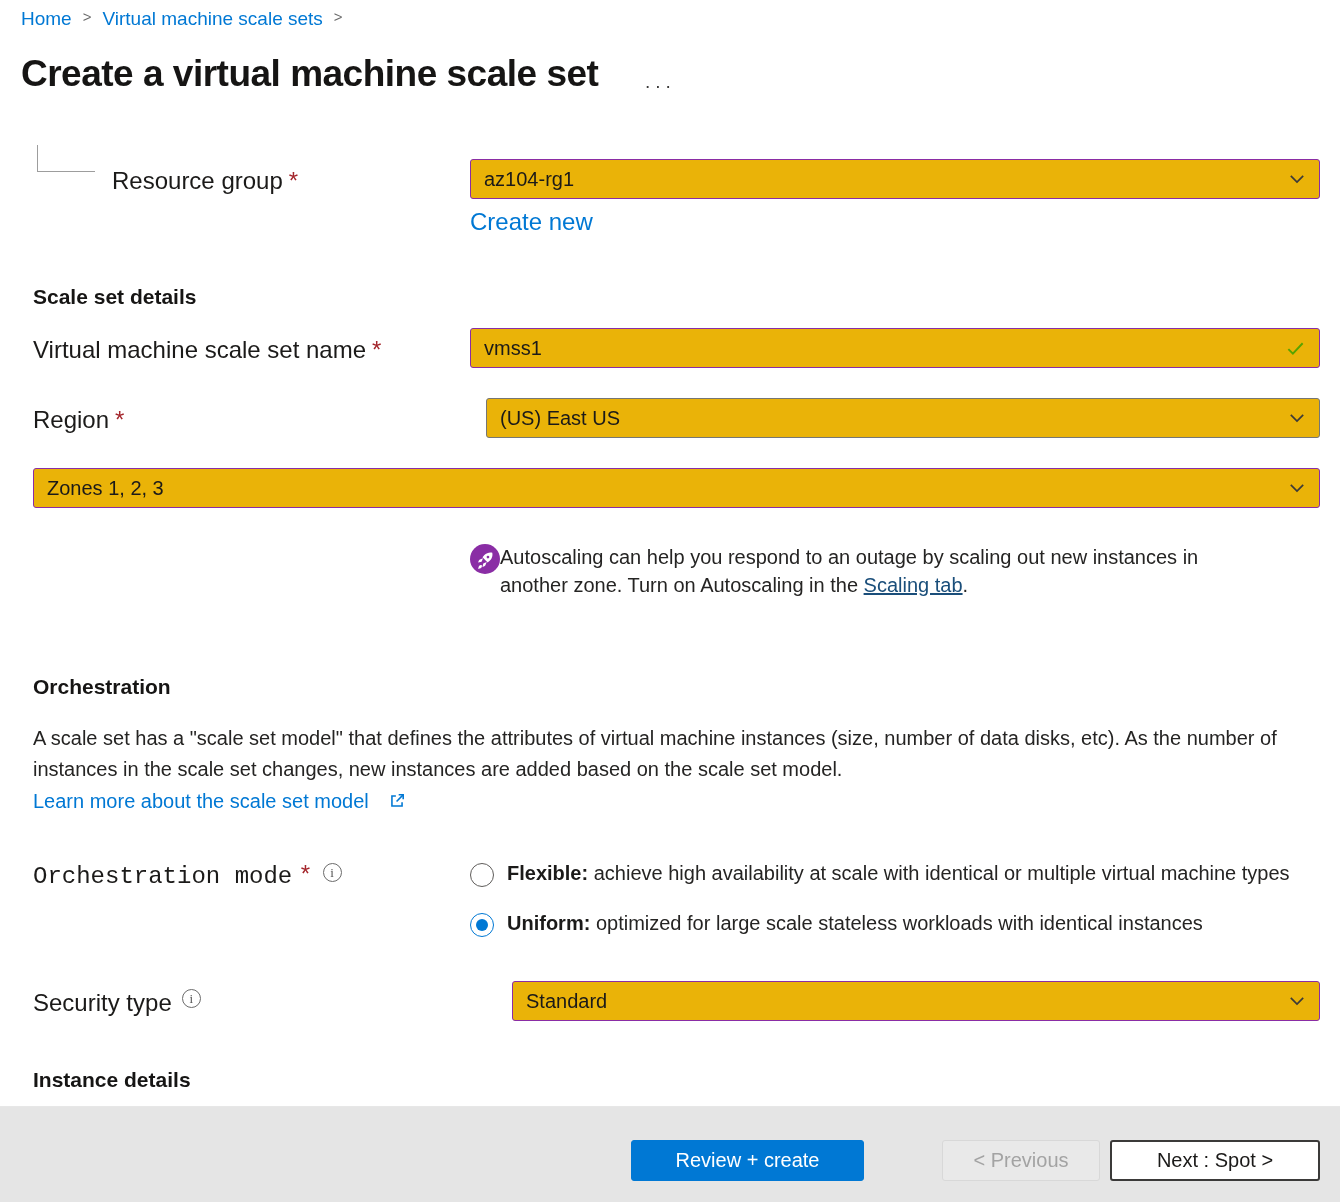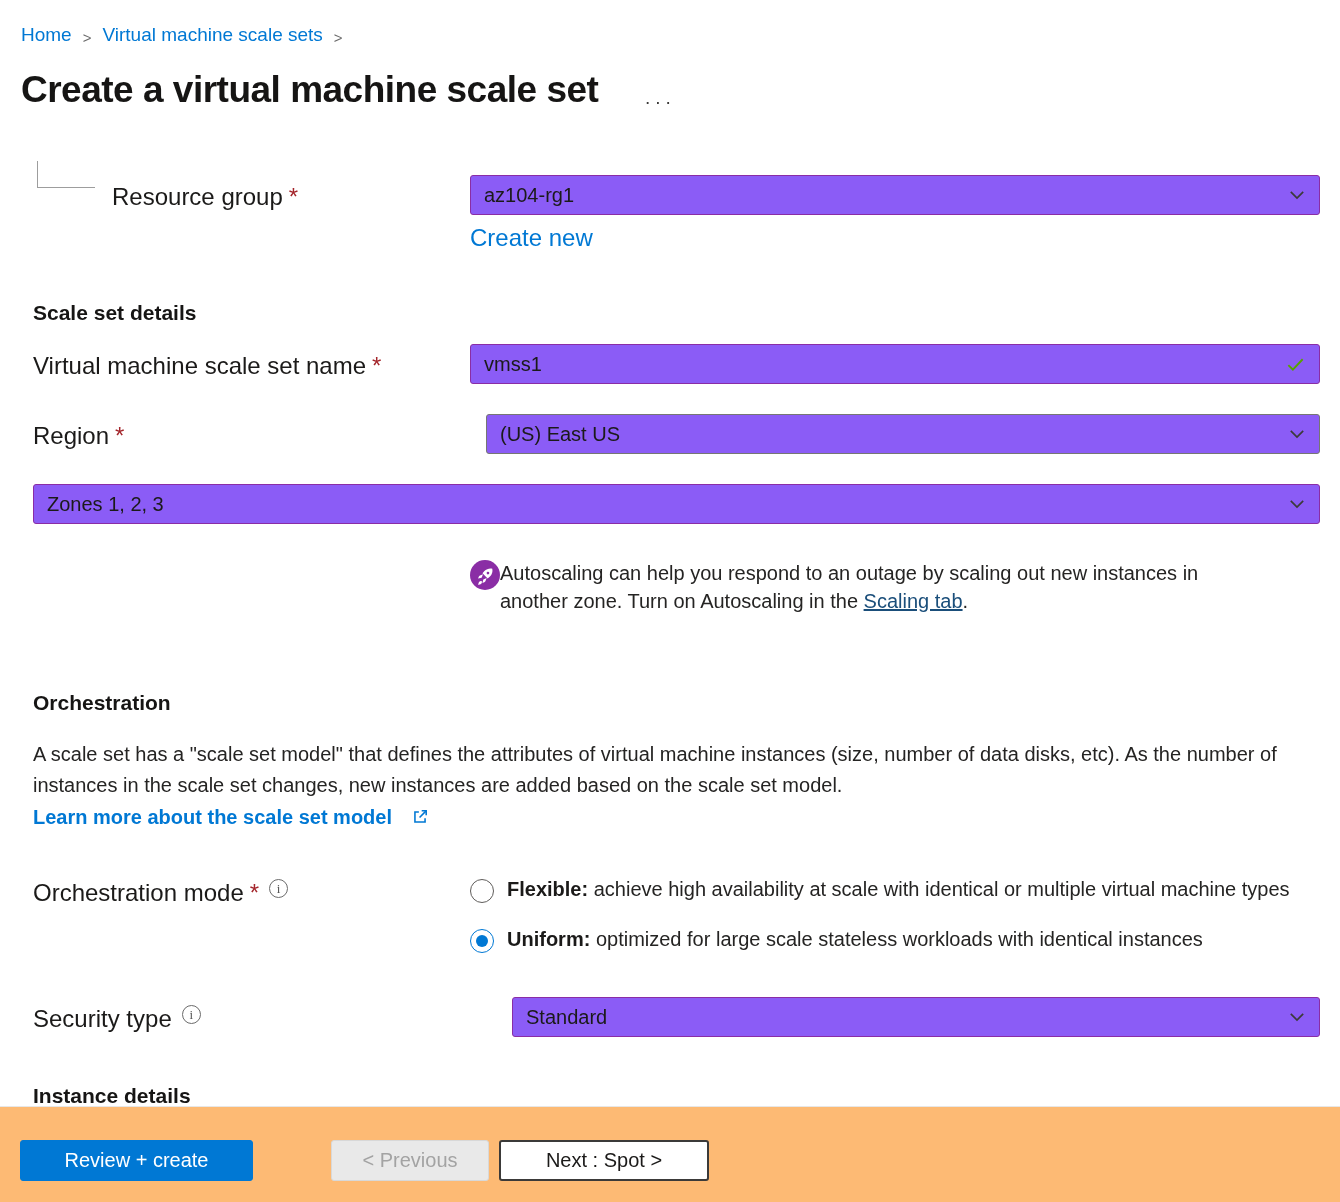--- a/index.html
+++ b/index.html
@@ -8,21 +8,21 @@
     width:1340px; height:1202px; overflow:hidden;
     font-family:"Liberation Sans", sans-serif;
     color:#252423;
   }
   .page { position:relative; width:1340px; height:1202px; }
 
   
   .scroll-area { height:1107px; overflow:hidden; border-bottom:1px solid #e7e7e7; }
 
   
-  .breadcrumb { padding-top:24px; margin-left:21px; font-size:19px; display:flex; align-items:flex-end; }
+  .breadcrumb { padding-top:8px; margin-left:21px; font-size:19px; display:flex; align-items:flex-start; }
   .breadcrumb a { color:#0078d4; text-decoration:none; cursor:pointer; }
   .breadcrumb .sep { color:#6b6b6b; margin:0 11px; font-size:15px; }
   .breadcrumb .sep::after { content:">"; }
 
   
   .title-row { margin:23px 0 0 21px; display:flex; align-items:flex-end; gap:46px; }
   .page-title { font-size:37px; line-height:42px; font-weight:700; color:#161514; margin:0; letter-spacing:-0.5px; }
   .more-dots { font-size:19px; color:#3b3a39; letter-spacing:4px; cursor:pointer; line-height:19px; padding-top:8px; }
 
   
@@ -33,21 +33,21 @@
 
   .info-icon {
     width:19px; height:19px; border:1px solid #6b6b6b; border-radius:50%;
     display:inline-flex; align-items:center; justify-content:center;
     margin-left:10px; color:#555; flex:0 0 19px;
   }
   .info-icon::after { content:"i"; font-family:"Liberation Serif", serif; font-size:13px; line-height:1; }
 
   
   .control {
-    height:40px; border:1px solid #767674; border-radius:3px; background:#8b5cf6;
+    height:40px; border:1px solid #767674; border-radius:3px; background:#eab308;
     display:flex; align-items:center; padding:0 13px; font-size:20px; color:#1b1a19;
     cursor:pointer;
   }
   .control.purple { border-color:#8a2da5; }
   .control .value { flex:1; border:none; outline:none; font:inherit; color:inherit; padding:0; background:transparent; }
   .control .tail-icon { flex:0 0 auto; display:flex; }
 
   
   .rg-row { margin-top:64px; }
   .rg-row .label-col { position:relative; }
@@ -74,41 +74,41 @@
   .info-row { display:flex; margin:35px 20px 0 470px; }
   .rocket-badge {
     flex:0 0 30px; width:30px; height:30px; border-radius:50%; background:#8a2da5;
     display:flex; align-items:center; justify-content:center; margin-top:1px;
   }
   .info-text { margin-left:13px; font-size:20px; line-height:28px; color:#252423; max-width:745px; }
   .info-text a { color:#1a4e7a; text-decoration:underline; cursor:pointer; }
 
   
   .desc { margin:24px 20px 0 33px; max-width:1297px; font-size:20px; line-height:31px; color:#252423; }
-  .learn-more { display:inline-flex; align-items:center; gap:19px; margin:2px 0 0 33px; font-size:20px; line-height:28px;font-weight:bold; }
+  .learn-more { display:inline-flex; align-items:center; gap:19px; margin:2px 0 0 33px; font-size:20px; line-height:28px; }
 
   
   .radio-row { margin-top:44px; }
-  .radio-row .label-col { padding-top:4px; }
+  .radio-row .label-col { padding-top:4px;font-family:Liberation Mono, monospace; }
   .radio-option { display:flex; align-items:flex-end; cursor:pointer; }
   .radio-option + .radio-option { margin-top:22px; }
   .radio-outer {
     flex:0 0 24px; width:24px; height:24px; border:1.5px solid #5f5d5b; border-radius:50%;
     background:#fff; margin-top:2px; display:flex; align-items:center; justify-content:center;
   }
   .radio-option.selected .radio-outer { border-color:#0078d4; }
   .radio-dot { width:12px; height:12px; border-radius:50%; background:transparent; }
   .radio-option.selected .radio-dot { background:#0078d4; }
   .radio-text { margin-left:13px; font-size:20px; line-height:28px; max-width:810px; color:#252423; }
   .radio-text b { color:#1b1a19; }
 
   
   .footer {
-    position:absolute; left:0; right:0; bottom:0; height:95px; background:#fdba74;
-    display:flex; align-items:center; padding:12px 20px 0 20px;
+    position:absolute; left:0; right:0; bottom:0; height:95px; background:#e5e5e5;
+    display:flex; align-items:center; padding:12px 20px 0 20px;justify-content:flex-end;
   }
   .btn {
     font-family:inherit; font-size:20px; height:41px; border-radius:3px; cursor:pointer;
     display:inline-flex; align-items:center; justify-content:center;
   }
   .btn-primary { width:233px; background:#0078d4; border:1px solid #0078d4; color:#fff; }
   .btn-prev { width:158px; background:#e9e9e9; border:1px solid #d8d8d8; color:#a3a3a3; margin-left:78px; }
   .btn-next { width:210px; background:#fff; border:2px solid #39383  7; border:2px solid #3b3a39; color:#1b1a19; margin-left:10px; }
 </style>
 </head>

